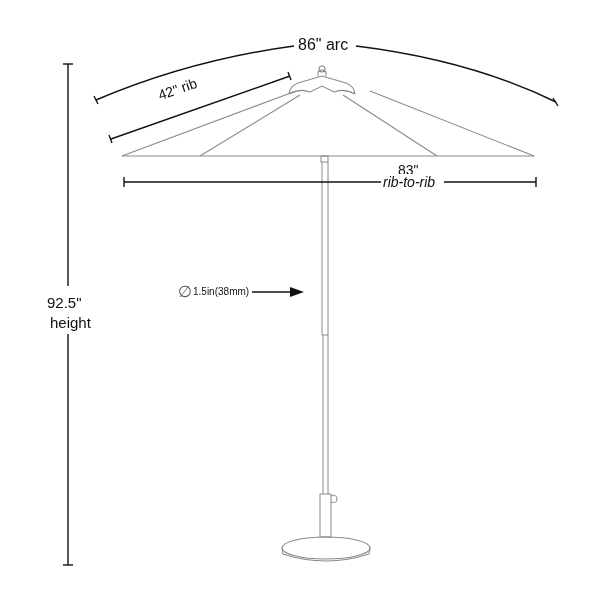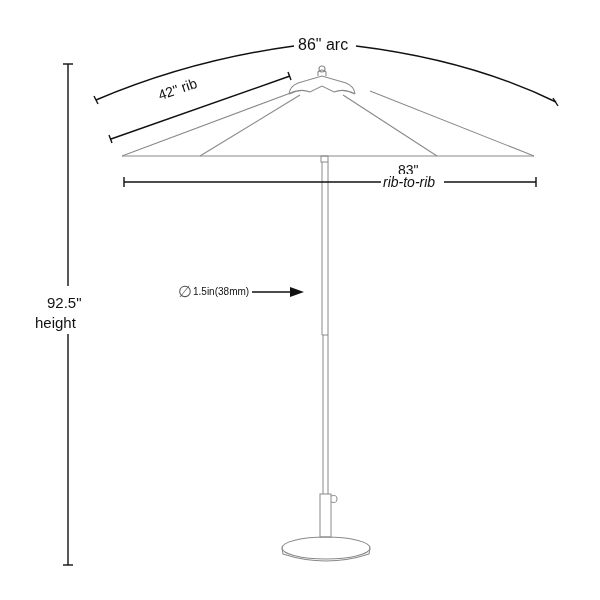--- a/index.html
+++ b/index.html
@@ -61,16 +61,16 @@
       <line x1="252" y1="292" x2="292" y2="292"></line>
     </g>
     <polygon points="304,292 290,287 290,297" fill="#111"></polygon>
   </svg>
 
   <div class="lbl" style="left:298px;top:36px;font-size:16px;">86" arc</div>
   <div class="lbl" style="left:156px;top:88px;font-size:14px;transform:rotate(-19deg);transform-origin:left top;">42" rib</div>
   <div class="lbl" style="left:398px;top:162px;font-size:14px;">83"</div>
   <div class="lbl bg" style="left:381px;top:174px;font-size:14px;font-style:italic;">rib-to-rib</div>
   <div class="lbl" style="left:47px;top:294px;font-size:15px;">92.5"</div>
-  <div class="lbl" style="left:35px;top:314px;font-size:15px;">height</div>
+  <div class="lbl" style="left:50px;top:314px;font-size:15px;">height</div>
   <div class="lbl" style="left:178px;top:282px;font-size:16px;color:#555;">∅</div>
   <div class="lbl" style="left:193px;top:286px;font-size:10px;">1.5in(38mm)</div>
 </div>
 
 </body></html>

